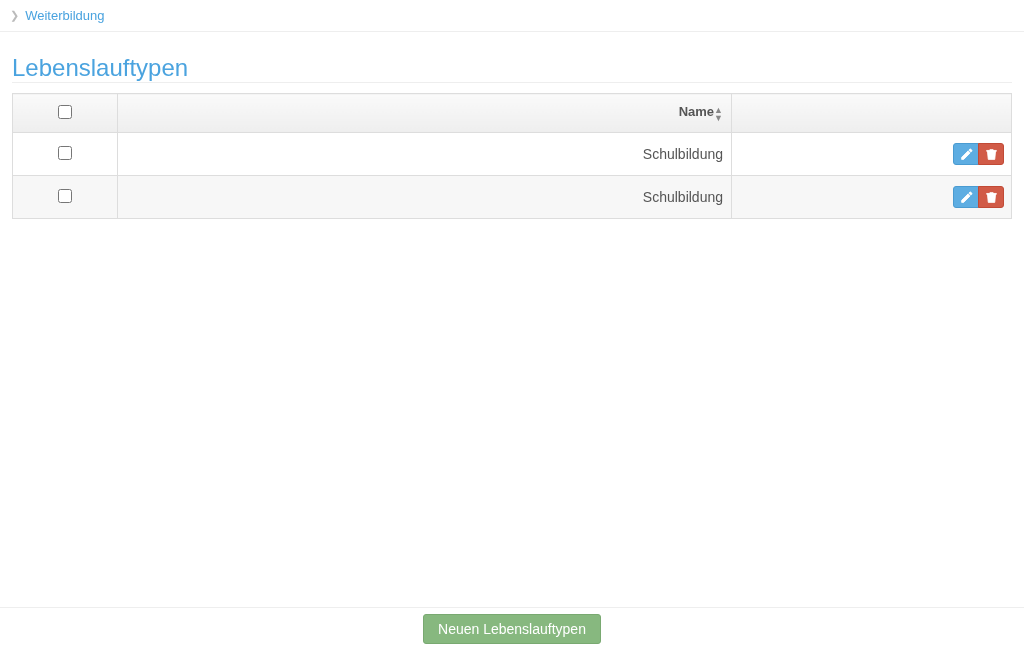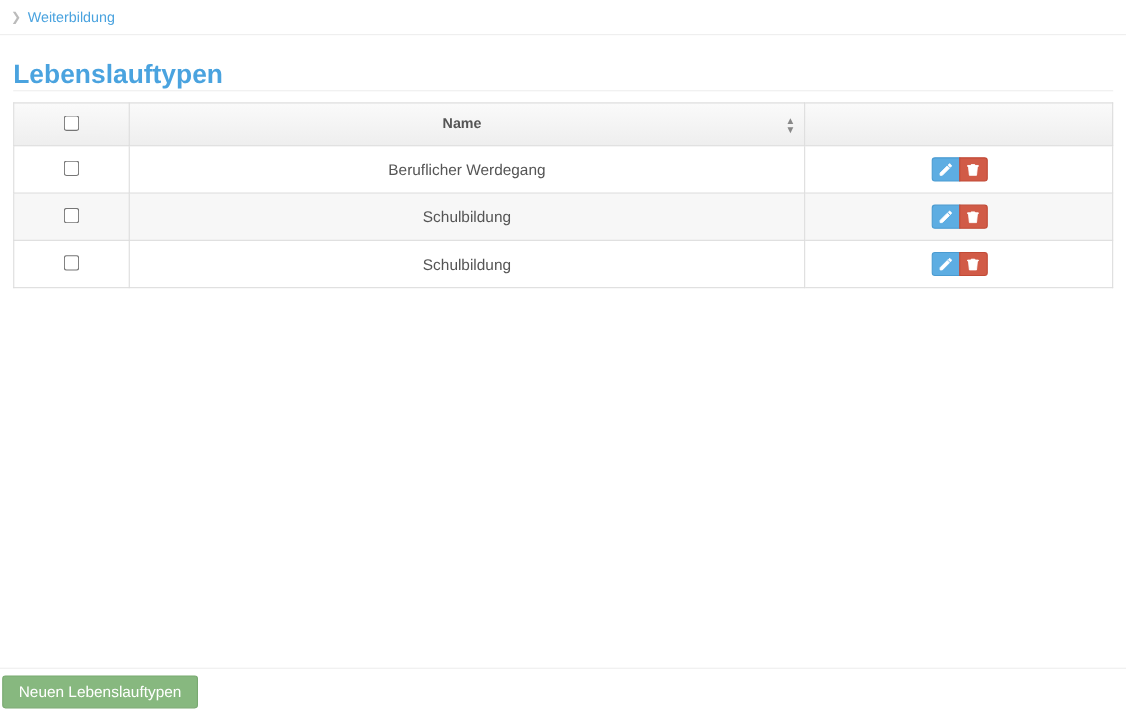--- a/index.html
+++ b/index.html
@@ -20,36 +20,36 @@
       gap: 6px;
       font-size: 13px;
     }
     .breadcrumb-sep { color: #bbb; font-size: 11px; }
     .breadcrumb-link { color: #4aa3df; cursor: pointer; }
     .content {
       padding: 12px;
     }
     h1.page-title {
       font-size: 24px;
-      font-weight: 700;
+      font-weight: 400;
       color: #4aa3df;
       margin: 10px 0 10px 0;
       padding-bottom: 0;
       border-bottom: 1px solid #eee;
     }
     table.data-table {
       width: 100%;
       border-collapse: collapse;
       border: 1px solid #ddd;
     }
     table.data-table th,
     table.data-table td {
       padding: 10px 8px;
       border: 1px solid #ddd;
-      text-align: center;
+      text-align: right;
       vertical-align: middle;
     }
     table.data-table thead th {
       background: linear-gradient(#fafafa, #eee);
       font-weight: 700;
       color: #555;
       font-size: 13px;
     }
     table.data-table tbody tr:nth-child(odd) td {
       background: #fff;
@@ -83,24 +83,24 @@
     .btn-group { display: inline-flex; }
     .btn-group .btn:first-child { border-top-right-radius: 0; border-bottom-right-radius: 0; }
     .btn-group .btn:last-child { border-top-left-radius: 0; border-bottom-left-radius: 0; }
     .btn-blue { background: #5dade2; border-color: #4a9bd1; }
     .btn-red { background: #d15b47; border-color: #c14a36; }
     .bottom-bar {
       position: absolute;
       bottom: 0;
       left: 0;
       right: 0;
-      padding: 6px 2px;
+      padding: 6px 14px;
       border-top: 1px solid #eee;
       display: flex;
-      justify-content: flex-start;
+      justify-content: center;
     }
     .btn-green {
       background: #87b87f;
       border: 1px solid #79a971;
       color: #fff;
       padding: 6px 14px;
       border-radius: 3px;
       cursor: pointer;
       font-size: 14px;
     }
@@ -130,40 +130,20 @@
           <span>Name</span>
           <span class="sort-icons">
               <span>▲</span>
               <span>▼</span>
             </span>
         </th>
         <th class="col-actions"></th>
       </tr>
     </thead>
     <tbody id="tbody">
-  <tr>
-    <td class="col-check">
-      <input type="checkbox" style="">
-    </td>
-    <td><span>Beruflicher Werdegang</span></td>
-    <td class="col-actions">
-      <div class="btn-group">
-        <span class="btn btn-blue">
-          <svg class="icon" viewBox="0 0 16 16">
-                  <path d="M2 11.5l8-8 2.5 2.5-8 8H2v-2.5zM11 2.5l1-1c.4-.4 1-.4 1.4 0l1.1 1.1c.4.4.4 1 0 1.4l-1 1L11 2.5z"></path>
-                </svg>
-        </span>
-        <span class="btn btn-red">
-          <svg class="icon" viewBox="0 0 16 16">
-                  <path d="M3 4h10l-1 10H4L3 4zm3-2h4l.5 1H6L6 2zM2 3h12v1H2z"></path>
-                </svg>
-        </span>
-      </div>
-    </td>
-  </tr>
 
   <tr>
     <td class="col-check">
       <input type="checkbox" style="">
     </td>
     <td><span>Schulbildung</span></td>
     <td class="col-actions">
       <div class="btn-group">
         <span class="btn btn-blue">
           <svg class="icon" viewBox="0 0 16 16">

